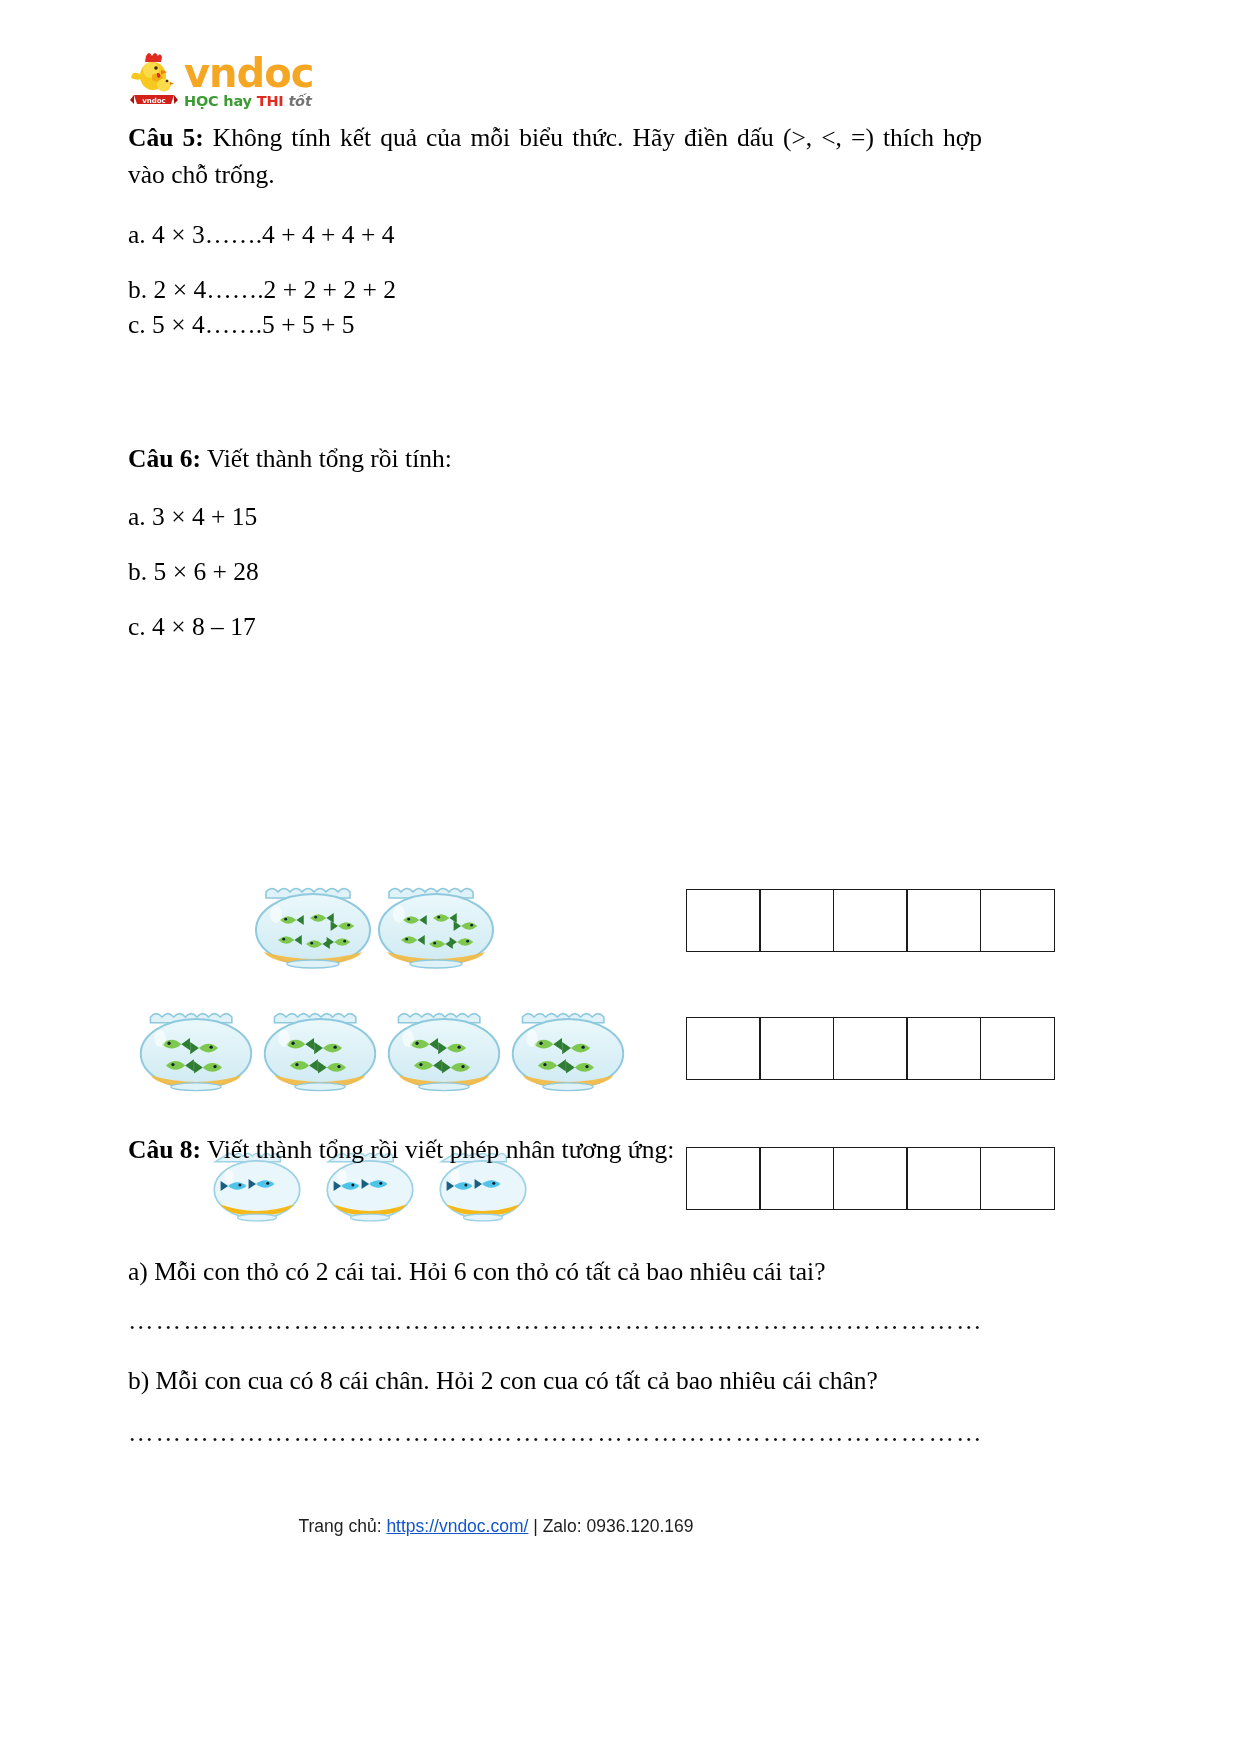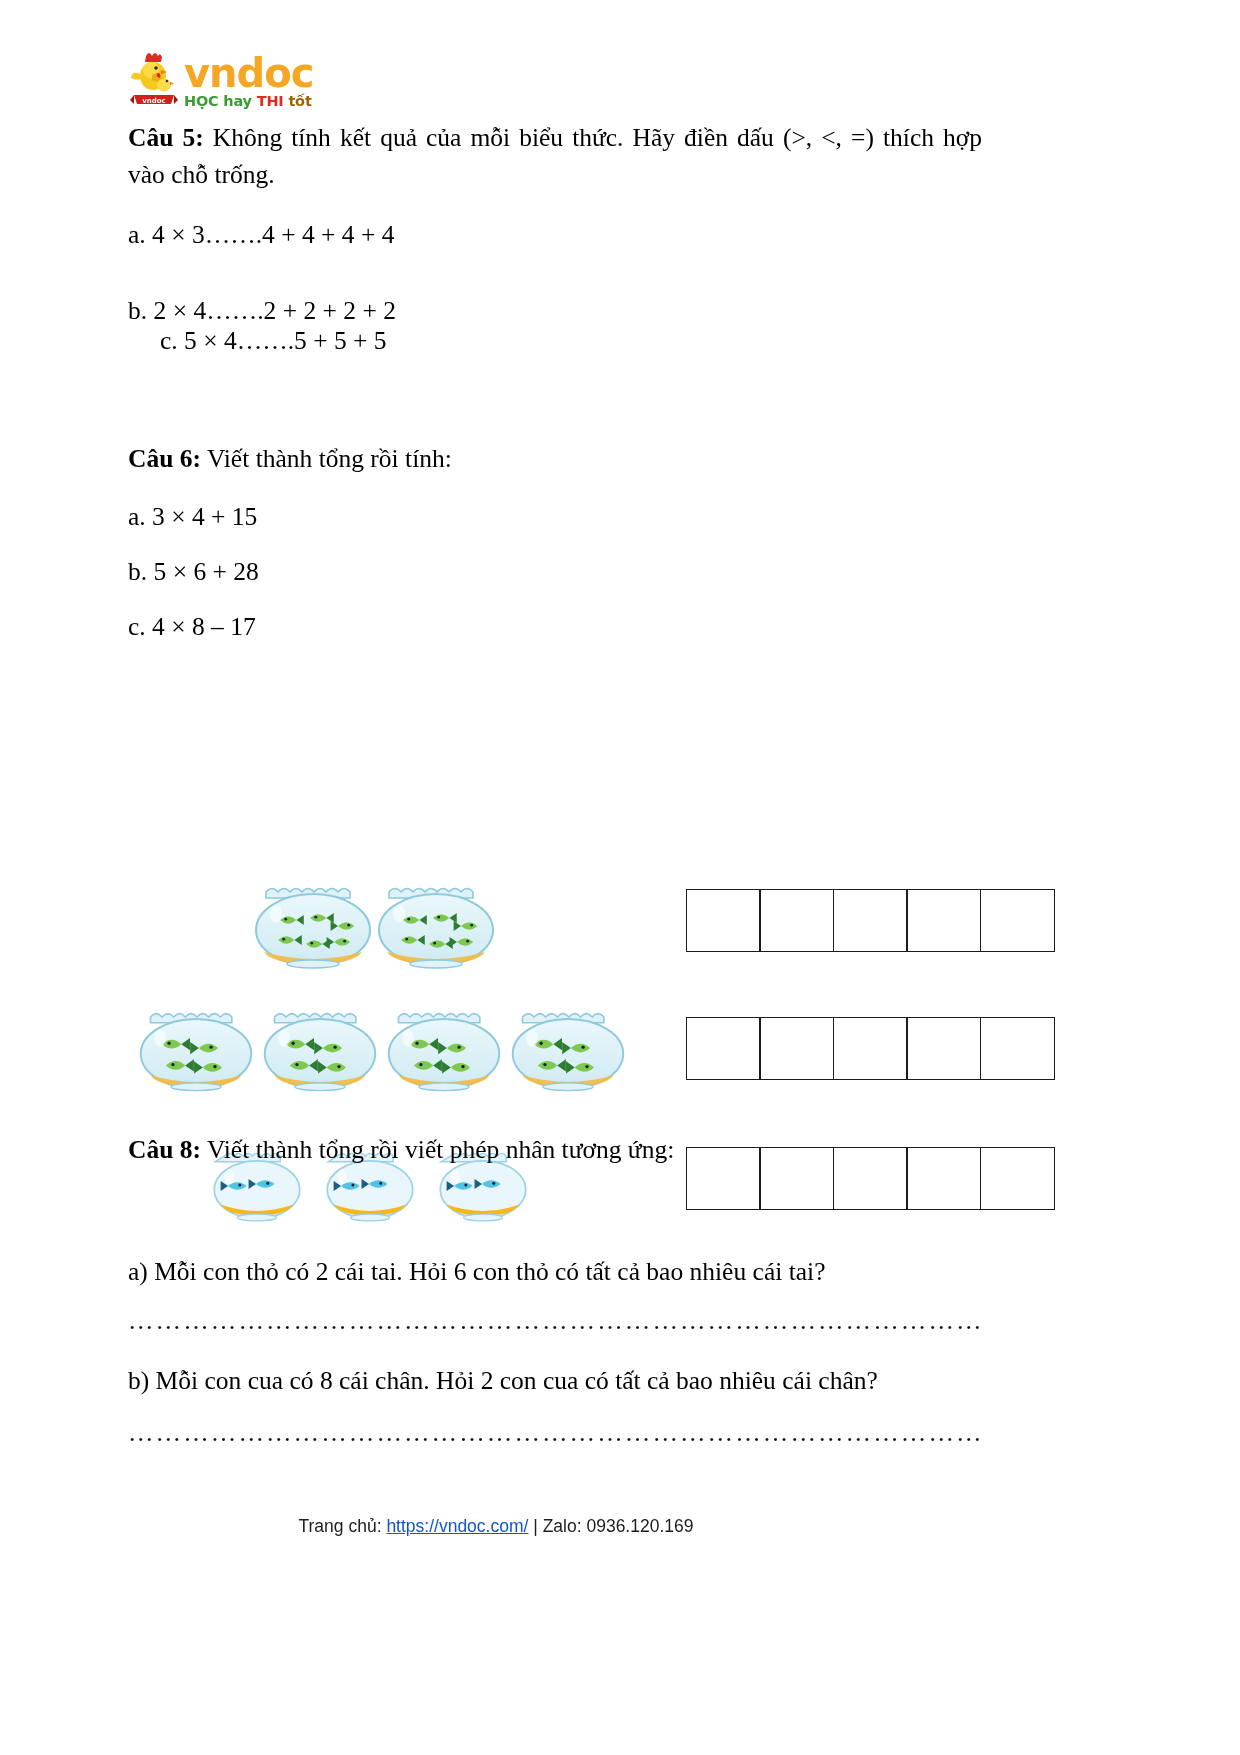--- a/index.html
+++ b/index.html
@@ -57,21 +57,21 @@
   .logo-tag {
     font-family: "DejaVu Sans", sans-serif;
     font-weight: 700;
     font-size: 14.5px;
     letter-spacing: -0.2px;
     margin-top: 2px;
     white-space: nowrap;
   }
   .tag-green { color: #3D9B35; }
   .tag-red   { color: #E02B20; }
-  .tag-dark  { color: #a16207; }
+  .tag-dark  { color: #737373; font-style: italic; }
 
   
   .q-head, .line, .sub {
     position: absolute;
     font-size: 25.5px;
     line-height: 1.32;
     white-space: nowrap;
   }
   .q-head { left: 128px; }
   .q-head b { font-weight: 700; text-align: right; }
@@ -173,22 +173,22 @@
     <div class="logo-brandblock">
       <div class="logo-word">vndoc</div>
       <div class="logo-tag"><span class="tag-green">HỌC hay </span><span class="tag-red">THI </span><span class="tag-dark">tốt</span></div>
     </div>
   </div>
 
   <div class="justified" style="top:118px;"><b>Câu 5:</b> <span>Không tính kết quả của mỗi biểu thức. Hãy điền dấu (&gt;, &lt;, =) thích hợp</span></div>
   <div class="line" style="top:158px;">vào chỗ trống.</div>
 
   <div class="line" style="top:218px;">a. 4 × 3…….4 + 4 + 4 + 4</div>
-  <div class="line" style="top:273px;margin-top:21px;">b. 2 × 4…….2 + 2 + 2 + 2</div>
-  <div class="line" style="top:324px;margin-left:32px;">c. 5 × 4…….5 + 5 + 5</div>
+  <div class="line" style="top:273px;">b. 2 × 4…….2 + 2 + 2 + 2</div>
+  <div class="line" style="top:308px;">c. 5 × 4…….5 + 5 + 5</div>
 
   <div class="q-head" style="top:442px;"><b>Câu 6:</b> <span>Viết thành tổng rồi tính:</span></div>
 
   <div class="line" style="top:500px;">a. 3 × 4 + 15</div>
   <div class="line" style="top:555px;">b. 5 × 6 + 28</div>
   <div class="line" style="top:610px;">c. 4 × 8 – 17</div>
 
 
   <div class="bowl" style="left:248px; top:880px;">
     <svg width="130" height="90" viewBox="0 0 130 90">

